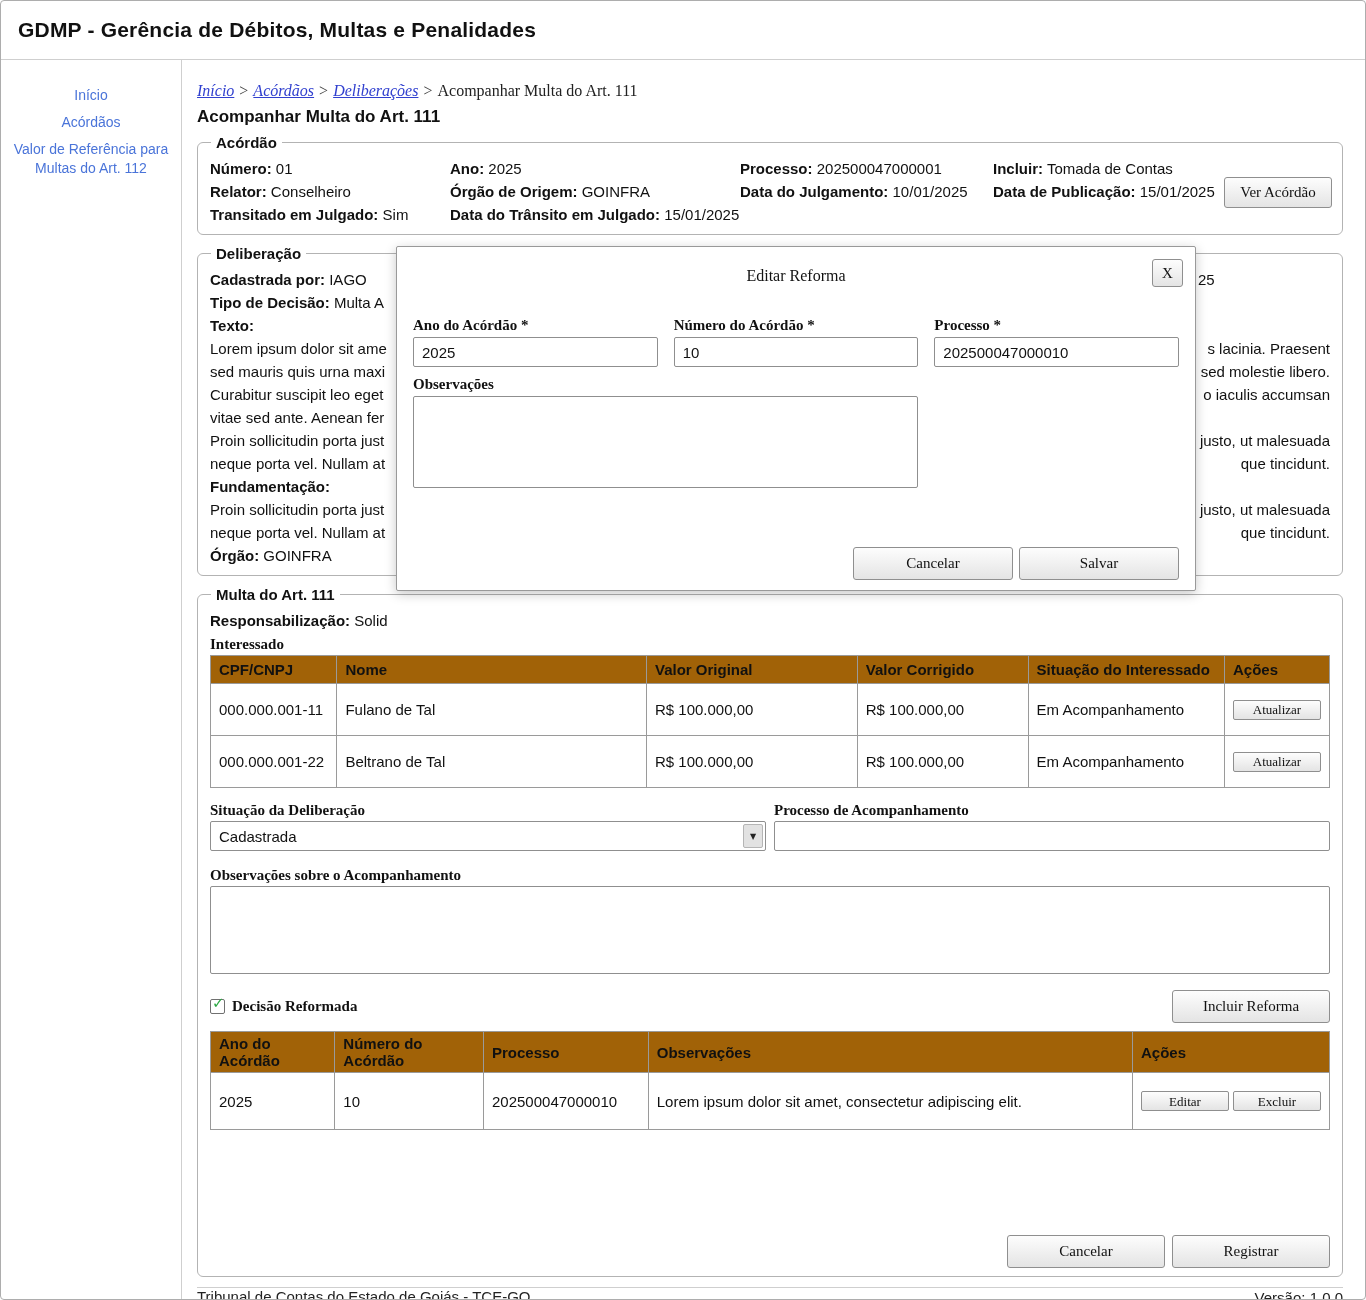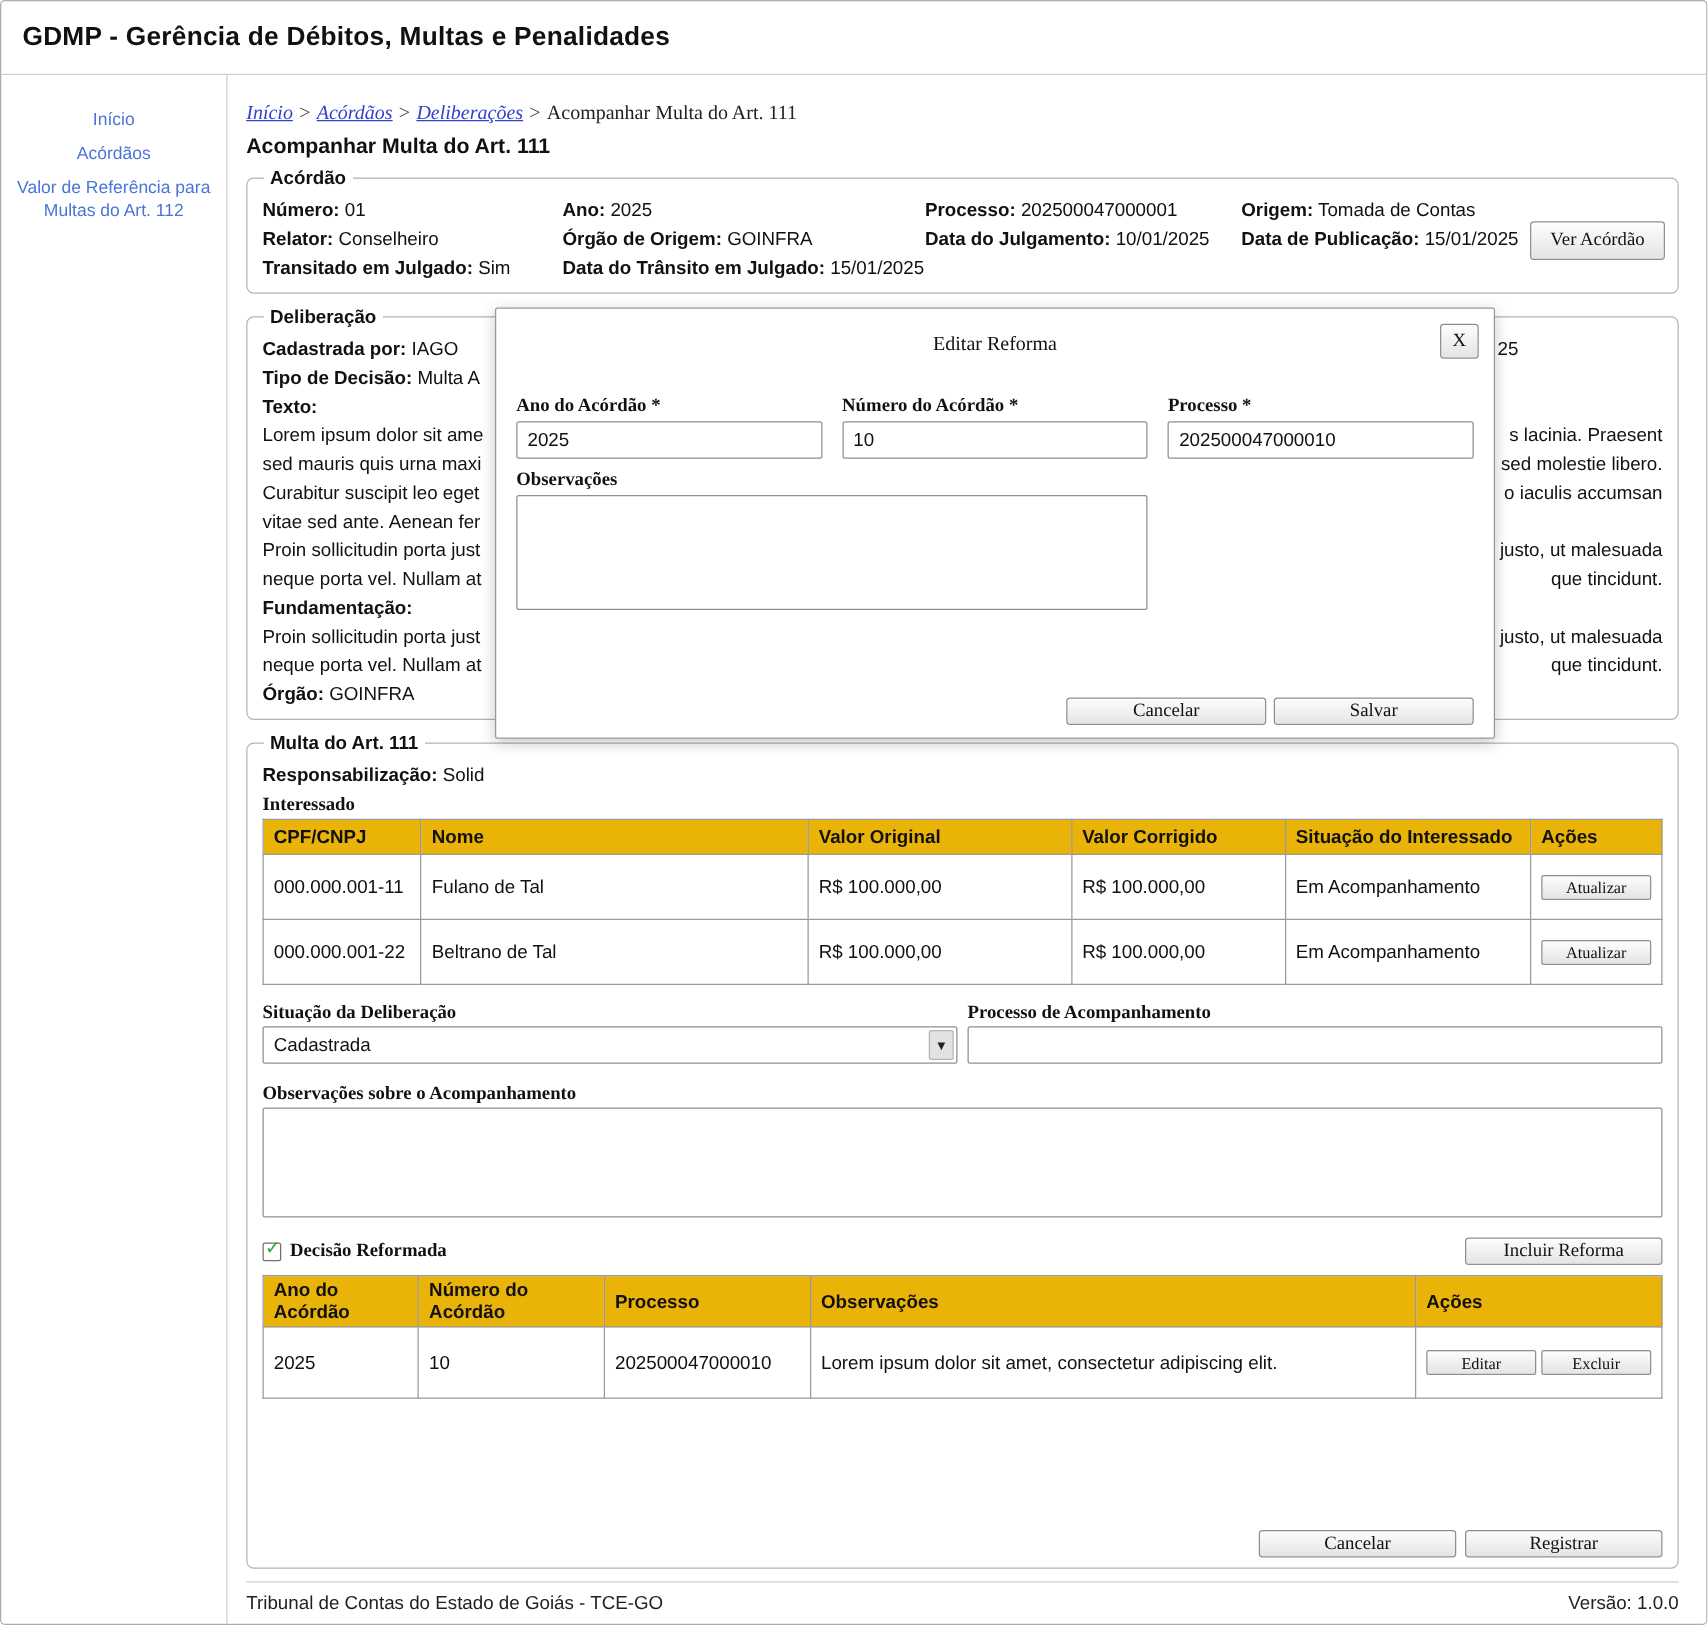--- a/index.html
+++ b/index.html
@@ -22,33 +22,33 @@
   .page-title { font-size:17px; font-weight:bold; margin-bottom:7px; }
 
   fieldset.fs { border:1px solid #b3b3b3; border-radius:6px; padding:6px 12px 8px; margin-bottom:10px; }
   fieldset.fs legend { font-size:15px; font-weight:bold; padding:0 5px; margin-left:1px; }
   .fs-acordao { position:relative; }
   .acordao-grid { display:grid; grid-template-columns:240px 290px 253px 1fr; }
   .fv { font-size:15px; line-height:23px; white-space:nowrap; }
   .span-rest { grid-column:2 / 5; }
 
   .btn { font-family:"Liberation Serif", serif; font-size:15px; color:#111; background:linear-gradient(#fdfdfd,#e4e4e4); border:1px solid #8f8f8f; border-radius:3px; cursor:pointer; }
-  .btn-wide { width:158px; height:22px; }
+  .btn-wide { width:158px; height:33px; }
   .btn-ver { position:absolute; right:10px; top:26px; width:108px; height:31px; }
   .btn-small { font-size:13px; width:88px; height:20px; line-height:15px; border-radius:2px; padding:0; }
 
   .dline { font-size:15px; line-height:23px; position:relative; }
   .cov-frag { position:absolute; left:988px; top:0; }
   .jline { display:flex; justify-content:space-between; font-size:15px; line-height:23px; }
   .jline span { white-space:nowrap; }
 
   .label-serif { font-family:"Liberation Serif", serif; font-weight:bold; font-size:15px; }
 
   .tbl { width:100%; border-collapse:collapse; font-size:15px; margin-top:2px; }
-  .tbl th { background:#eab308; border:1px solid #9a9a9a; text-align:left; font-weight:bold; padding:3px 8px; height:28px; }
+  .tbl th { background:#a16207; border:1px solid #9a9a9a; text-align:left; font-weight:bold; padding:3px 8px; height:28px; }
   .tbl td { border:1px solid #9a9a9a; padding:3px 8px; background:#fff; }
   .tbl-interessados td { height:52px; }
   .tbl-reformas td { height:57px; }
   .cell-action { text-align:center; }
   .btn-stack { display:flex; gap:4px; align-items:center; }
 
   .form-row2 { display:flex; gap:8px; margin-top:14px; }
   .form-col { flex:1; min-width:0; }
   .form-col .label-serif { display:block; margin-bottom:2px; }
   .input { width:100%; height:30px; border:1px solid #8f8f8f; border-radius:2px; font-family:"Liberation Sans",sans-serif; font-size:15px; padding:0 8px; color:#111; background:#fff; }
@@ -105,21 +105,21 @@
       </div>
 
       <h1 class="page-title">Acompanhar Multa do Art. 111</h1>
 
       <fieldset class="fs fs-acordao">
         <legend>Acórdão</legend>
         <div class="acordao-grid">
           <div class="fv"><b>Número:</b> <span>01</span></div>
           <div class="fv"><b>Ano:</b> <span>2025</span></div>
           <div class="fv"><b>Processo:</b> <span>202500047000001</span></div>
-          <div class="fv"><b>Origem:</b> <span>Tomada de Contas</span></div>
+          <div class="fv"><b>Incluir:</b> <span>Tomada de Contas</span></div>
           <div class="fv"><b>Relator:</b> <span>Conselheiro</span></div>
           <div class="fv"><b>Órgão de Origem:</b> <span>GOINFRA</span></div>
           <div class="fv"><b>Data do Julgamento:</b> <span>10/01/2025</span></div>
           <div class="fv"><b>Data de Publicação:</b> <span>15/01/2025</span></div>
           <div class="fv"><b>Transitado em Julgado:</b> <span>Sim</span></div>
           <div class="fv span-rest"><b>Data do Trânsito em Julgado:</b> <span>15/01/2025</span></div>
         </div>
         <button class="btn btn-ver">Ver Acórdão</button>
       </fieldset>
 

